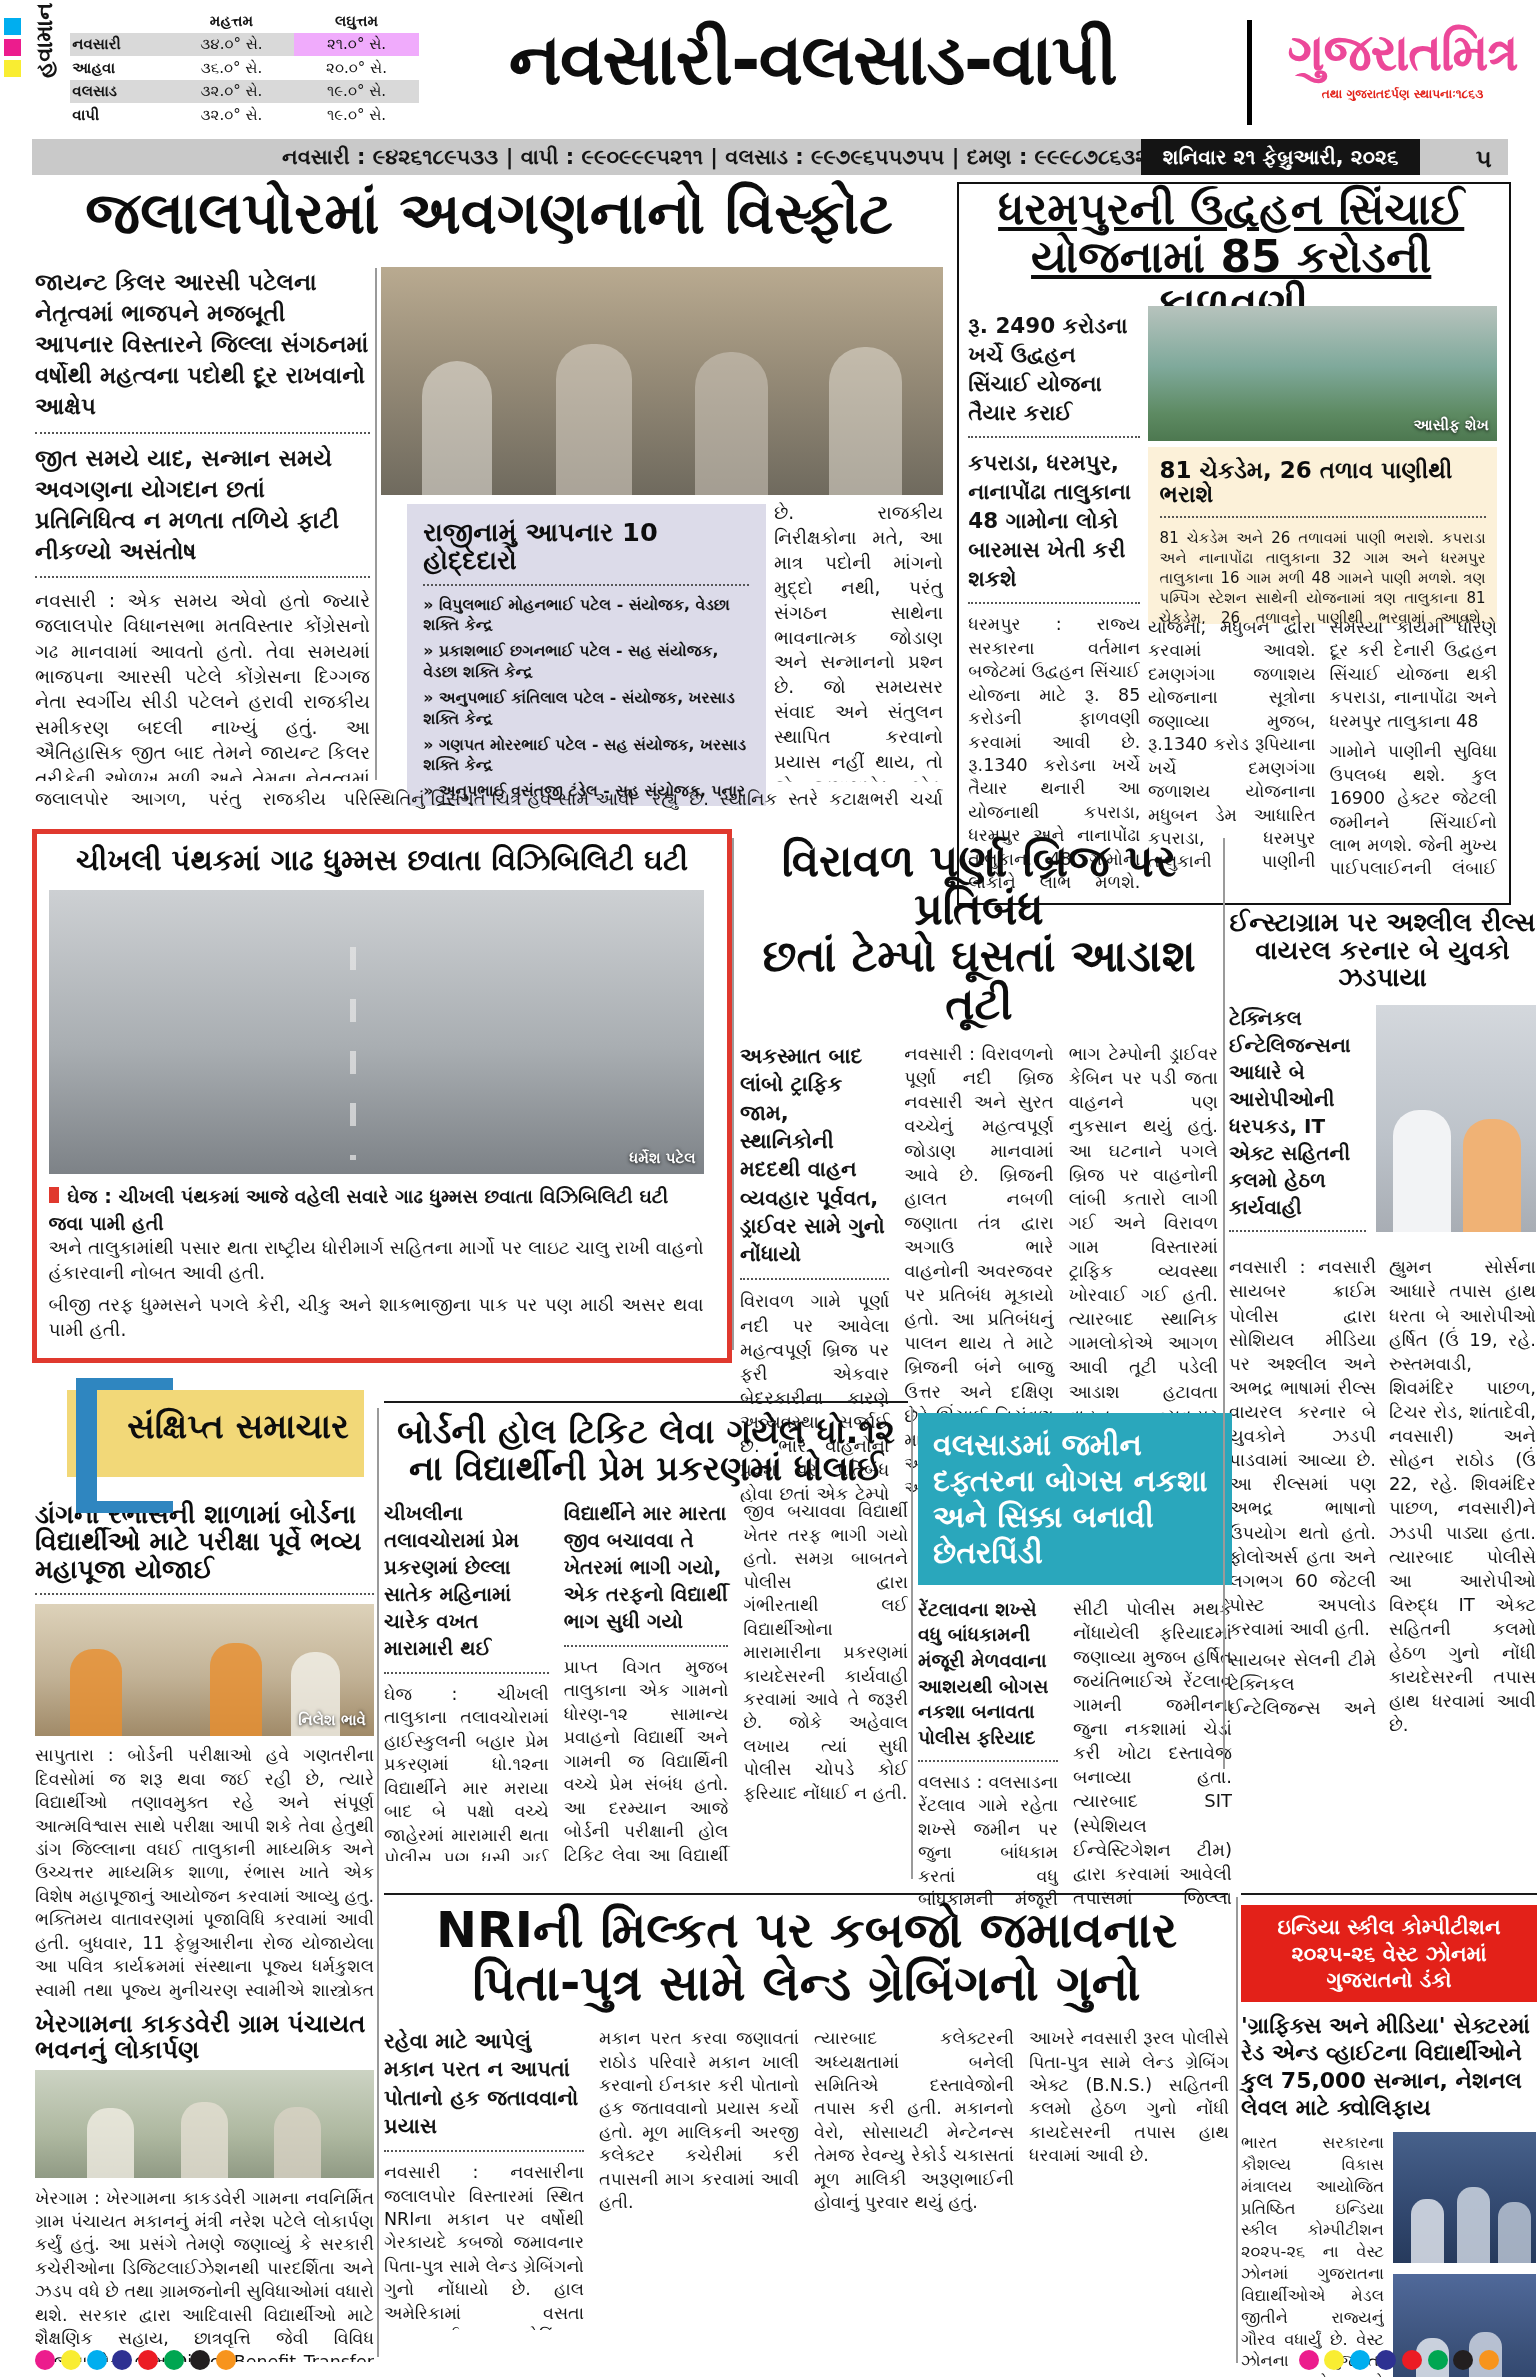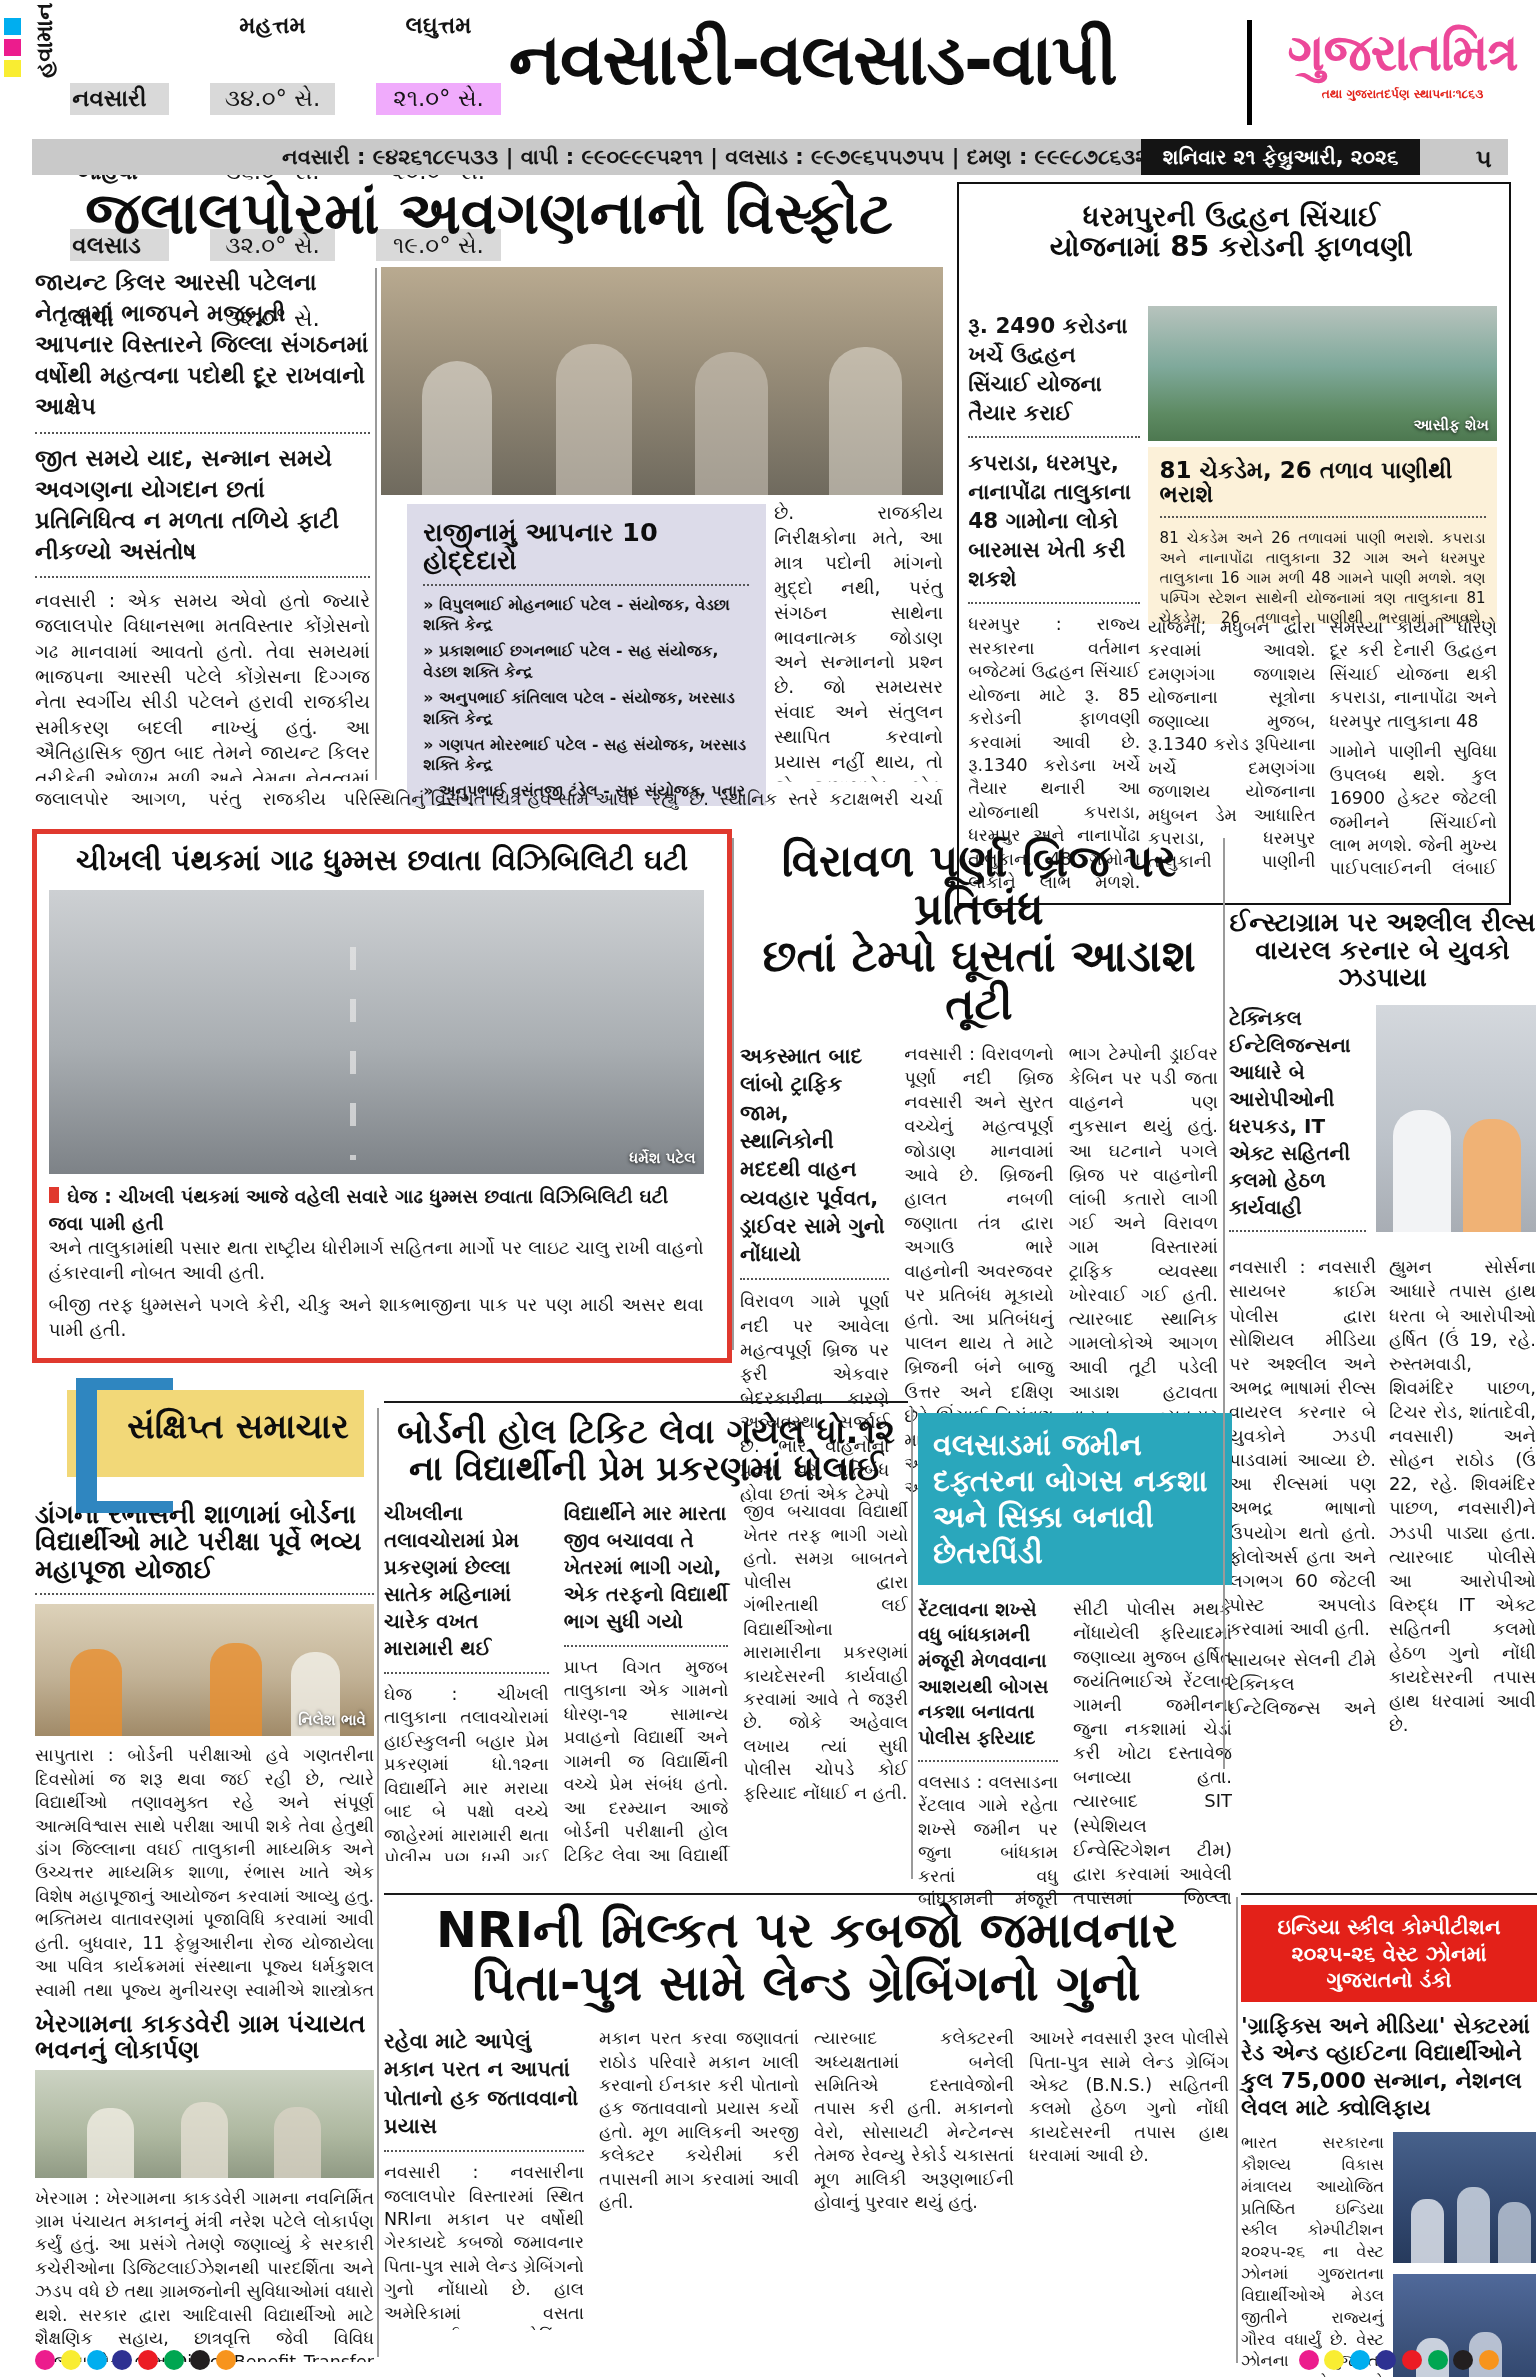--- a/index.html
+++ b/index.html
@@ -13,21 +13,21 @@
   .hl{font-weight:800;color:#0d0d0d;line-height:1.08;}
   .body-text{font-size:18px;line-height:1.34;}
   .body-text p{margin:0 0 7px 0;}
   .standfirst{font-weight:700;line-height:1.35;}
   .dotrule{border-top:2.3px dotted #555;margin:9.3px 0;}
   .vrule{position:absolute;width:1.7px;background:#9a9a9a;}
   .hrule{position:absolute;height:2.3px;background:#1a1a1a;}
   .photo{position:absolute;}
   .credit{position:absolute;right:8.1px;bottom:7px;font-size:15px;color:#fff;
           text-shadow:0 0.6px 3.5px rgba(0,0,0,.9);font-weight:600;}
-  .weather-grid{display:grid;grid-template-columns:99px 125px 125px;font-size:23px;line-height:1.1;gap:41px;}
+  .weather-grid{display:grid;grid-template-columns:99px 125px 125px;font-size:15px;line-height:1.1;}
   .weather-grid .cell{padding:3.5px 2.3px;}
   .res-box{background:#dcdbe9;padding:15px 16.3px;}
   .res-box p{margin:5.8px 0;font-size:15.7px;font-weight:600;line-height:1.3;}
   .res-box p::before{content:"» ";font-weight:800;}
   .cream-box{background:#fcf1d9;padding:10.5px 11.6px;}
   .dot{display:inline-block;width:20px;height:20px;border-radius:50%;margin-right:5.8px;}
   .sq{display:block;width:17.5px;height:17.5px;margin-bottom:3.5px;}
   .col-flex{display:flex;gap:15px;}
   .col-flex>div{flex:1;}
 </style>
@@ -111,21 +111,21 @@
 
   <div class="abs clip body-text just" style="left:774px;top:501px;width:169px;height:281px;font-size:18.6px;">
       <p>છે. રાજકીય નિરીક્ષકોના મતે, આ માત્ર પદોની માંગનો મુદ્દો નથી, પરંતુ સંગઠન સાથેના ભાવનાત્મક જોડાણ અને સન્માનનો પ્રશ્ન છે. જો સમયસર સંવાદ અને સંતુલન સ્થાપિત કરવાનો પ્રયાસ નહીં થાય, તો જે જલાલપોર એક સમયે કોંગ્રેસનો ગઢ તોડી ભાજપનો કિલ્લો બન્યો હતો, ત્યાં જ ઉભરતો આ અસંતોષ ભવિષ્યમાં સંગઠન માટે મોટો રાજકીય પડકાર બની શકે છે. હાલ સમગ્ર મુદ્દે જિલ્લા અને રાજ્ય સ્તરના નેતૃત્વ શું વલણ અપનાવે છે, તેના પર જલાલપોર સહિત સમગ્ર જિલ્લાના કાર્યકર્તાઓની નજર ટકેલી છે.</p>
     </div>
 
   <div class="abs clip body-text just" style="left:35px;top:787px;width:908px;height:36px;column-count:3;column-gap:17.5px;font-size:18px;">
     <p>જલાલપોર આગળ, પરંતુ રાજકીય પરિસ્થિતિનું વિસંગત ચિત્ર હવે સામે આવી રહ્યું છે. સ્થાનિક સ્તરે કટાક્ષભરી ચર્ચા ચાલી રહી છે કે ચૂંટણી સમયે તેમની મહેનત અને શક્તિનો પૂરો ઉપયોગ કરવામાં આવે છે, પરંતુ સંગઠનમાં સ્થાનની વાત આવે ત્યારે પાછળ. કાર્યકર્તાઓમાં એવી લાગણી છે કે પછી તે વધુ ભભૂકી ઉઠે છે.</p>
   </div>
 
   <div class="abs" style="left:957px;top:182px;width:550px;height:719px;border:2.9px solid #111;">
-    <div class="abs hl c" style="left:4.7px;top:18px;width:535px;font-size:28px;">
+    <div class="abs hl c" style="left:4.7px;top:1px;width:535px;font-size:44px;text-decoration:underline;">
       <div>ધરમપુરની ઉદ્વહન સિંચાઈ</div>
       <div>યોજનામાં 85 કરોડની ફાળવણી</div>
     </div>
 
     <div class="abs clip" style="left:9.3px;top:127px;width:172px;height:582px;">
       <div class="standfirst" style="font-size:21.5px;">રૂ. 2490 કરોડના ખર્ચે ઉદ્વહન સિંચાઈ યોજના તૈયાર કરાઈ</div>
       <div class="dotrule"></div>
       <div class="standfirst" style="font-size:21.5px;">કપરાડા, ધરમપુર, નાનાપોંઢા તાલુકાના 48 ગામોના લોકો બારમાસ ખેતી કરી શકશે</div>
       <div class="dotrule"></div>
       <div class="body-text just" style="font-size:17.5px;">ધરમપુર : રાજ્ય સરકારના વર્તમાન બજેટમાં ઉદ્વહન સિંચાઈ યોજના માટે રૂ. 85 કરોડની ફાળવણી કરવામાં આવી છે. રૂ.1340 કરોડના ખર્ચે તૈયાર થનારી આ યોજનાથી કપરાડા, ધરમપુર અને નાનાપોંઢા તાલુકાના 48 ગામોના લોકોને લાભ મળશે. ચાલુ વર્ષે રૂ.3.85 કરોડની ફાળવણી કરવામાં આવી હતી.</div>

